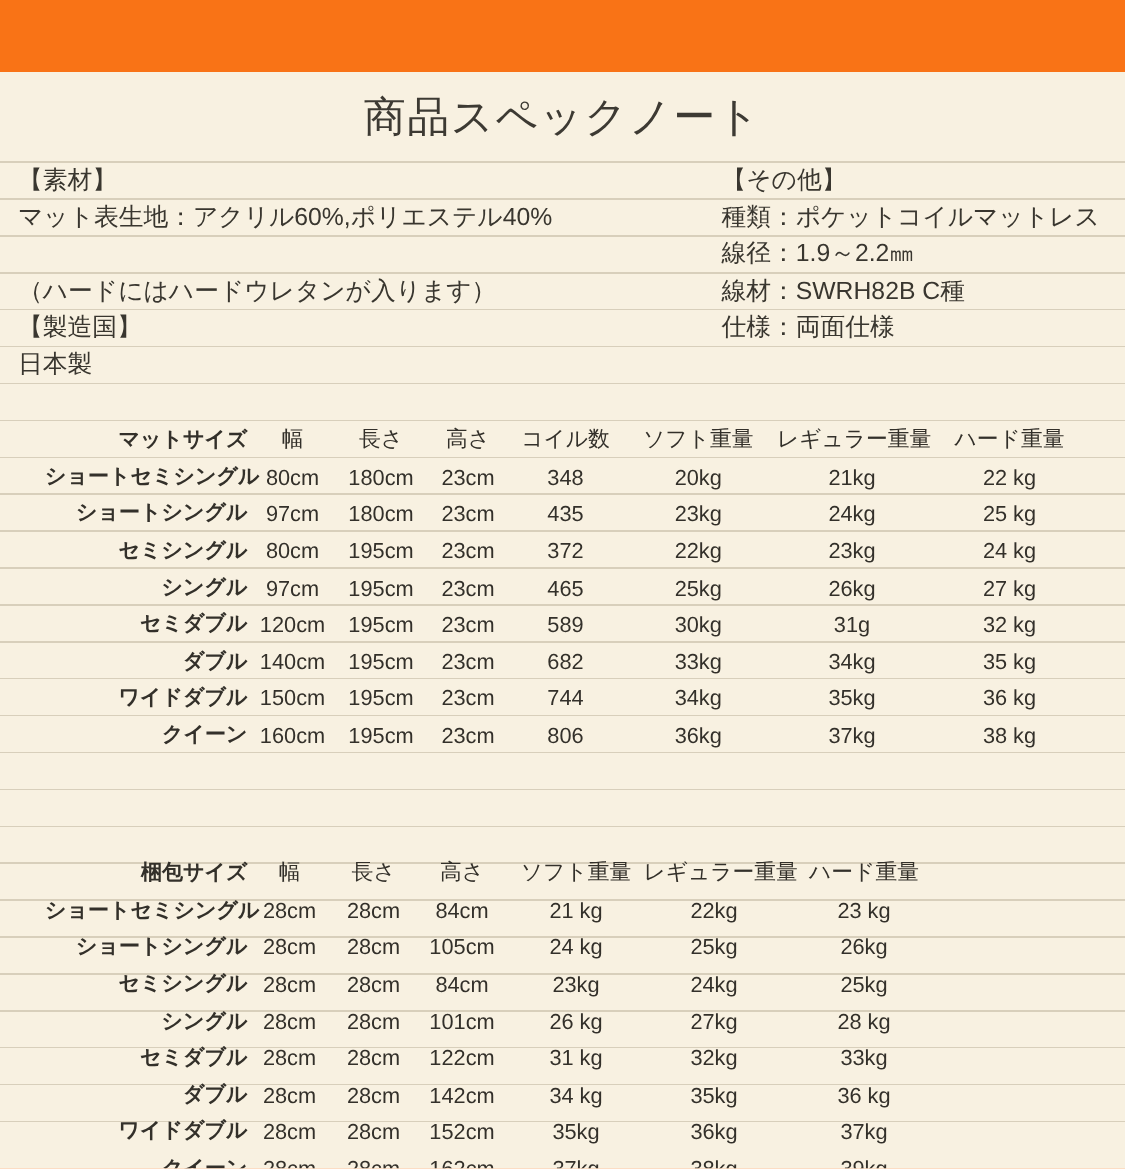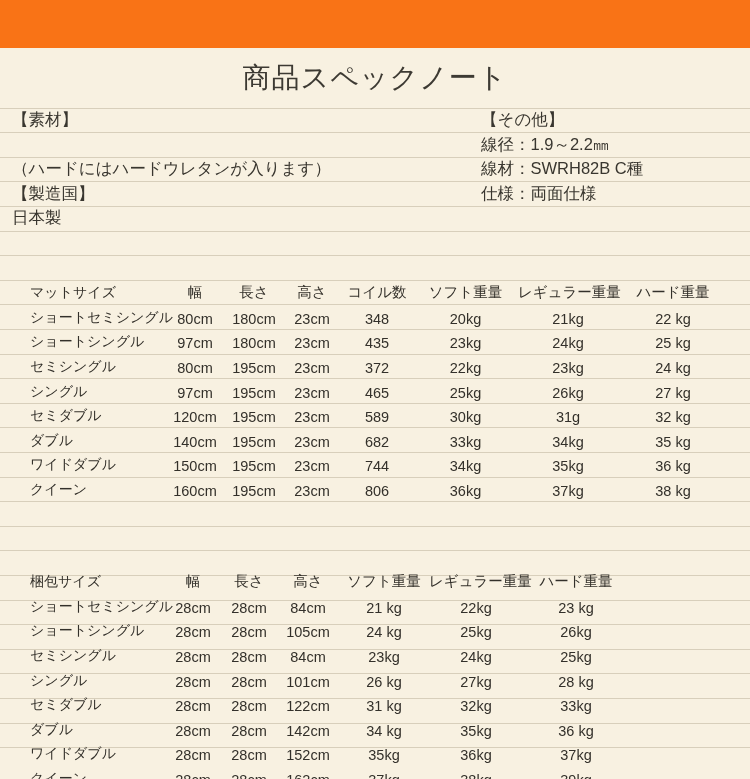--- a/index.html
+++ b/index.html
@@ -56,36 +56,40 @@
   #mat-table { top:279.6px; }
   #pkg-table { top:525.7px;margin-top:43px; }
   .row {
     height:24.6px; padding-left:30px;
     display:grid; align-items:end;
     font-size:14.5px; font-weight:500; color:#33302a;
   }
   .t1 { grid-template-columns:135px 60px 58px 58px 72px 105px 100px 110px; }
   .t2 { grid-template-columns:135px 56px 56px 62px 90px 94px 106px; }
   .cell { text-align:center; padding-bottom:2px; white-space:nowrap; }
-  .name-cell { text-align:left; font-size:14px; }
+  .name-cell { text-align:right; font-size:14px;font-weight:bold; }
 </style>
 </head>
 <body>
 
 <div id="stage">
   <div id="paper">
     <div id="rules"></div>
   </div>
 
   <div id="title">商品スペックノート</div>
 
   <div id="info">
     <div class="info-row">
       <span class="l ind-head">【素材】</span>
       <span class="r">【その他】</span>
+    </div>
+    <div class="info-row">
+      <span class="l ind-item">マット表生地：アクリル60%,ポリエステル40%</span>
+      <span class="r">種類：ポケットコイルマットレス</span>
     </div>
     <div class="info-row">
       <span class="r">線径：1.9～2.2㎜</span>
     </div>
     <div class="info-row">
       <span class="l ind-note">（ハードにはハードウレタンが入ります）</span>
       <span class="r">線材：SWRH82B C種</span>
     </div>
     <div class="info-row">
       <span class="l ind-head">【製造国】</span>

